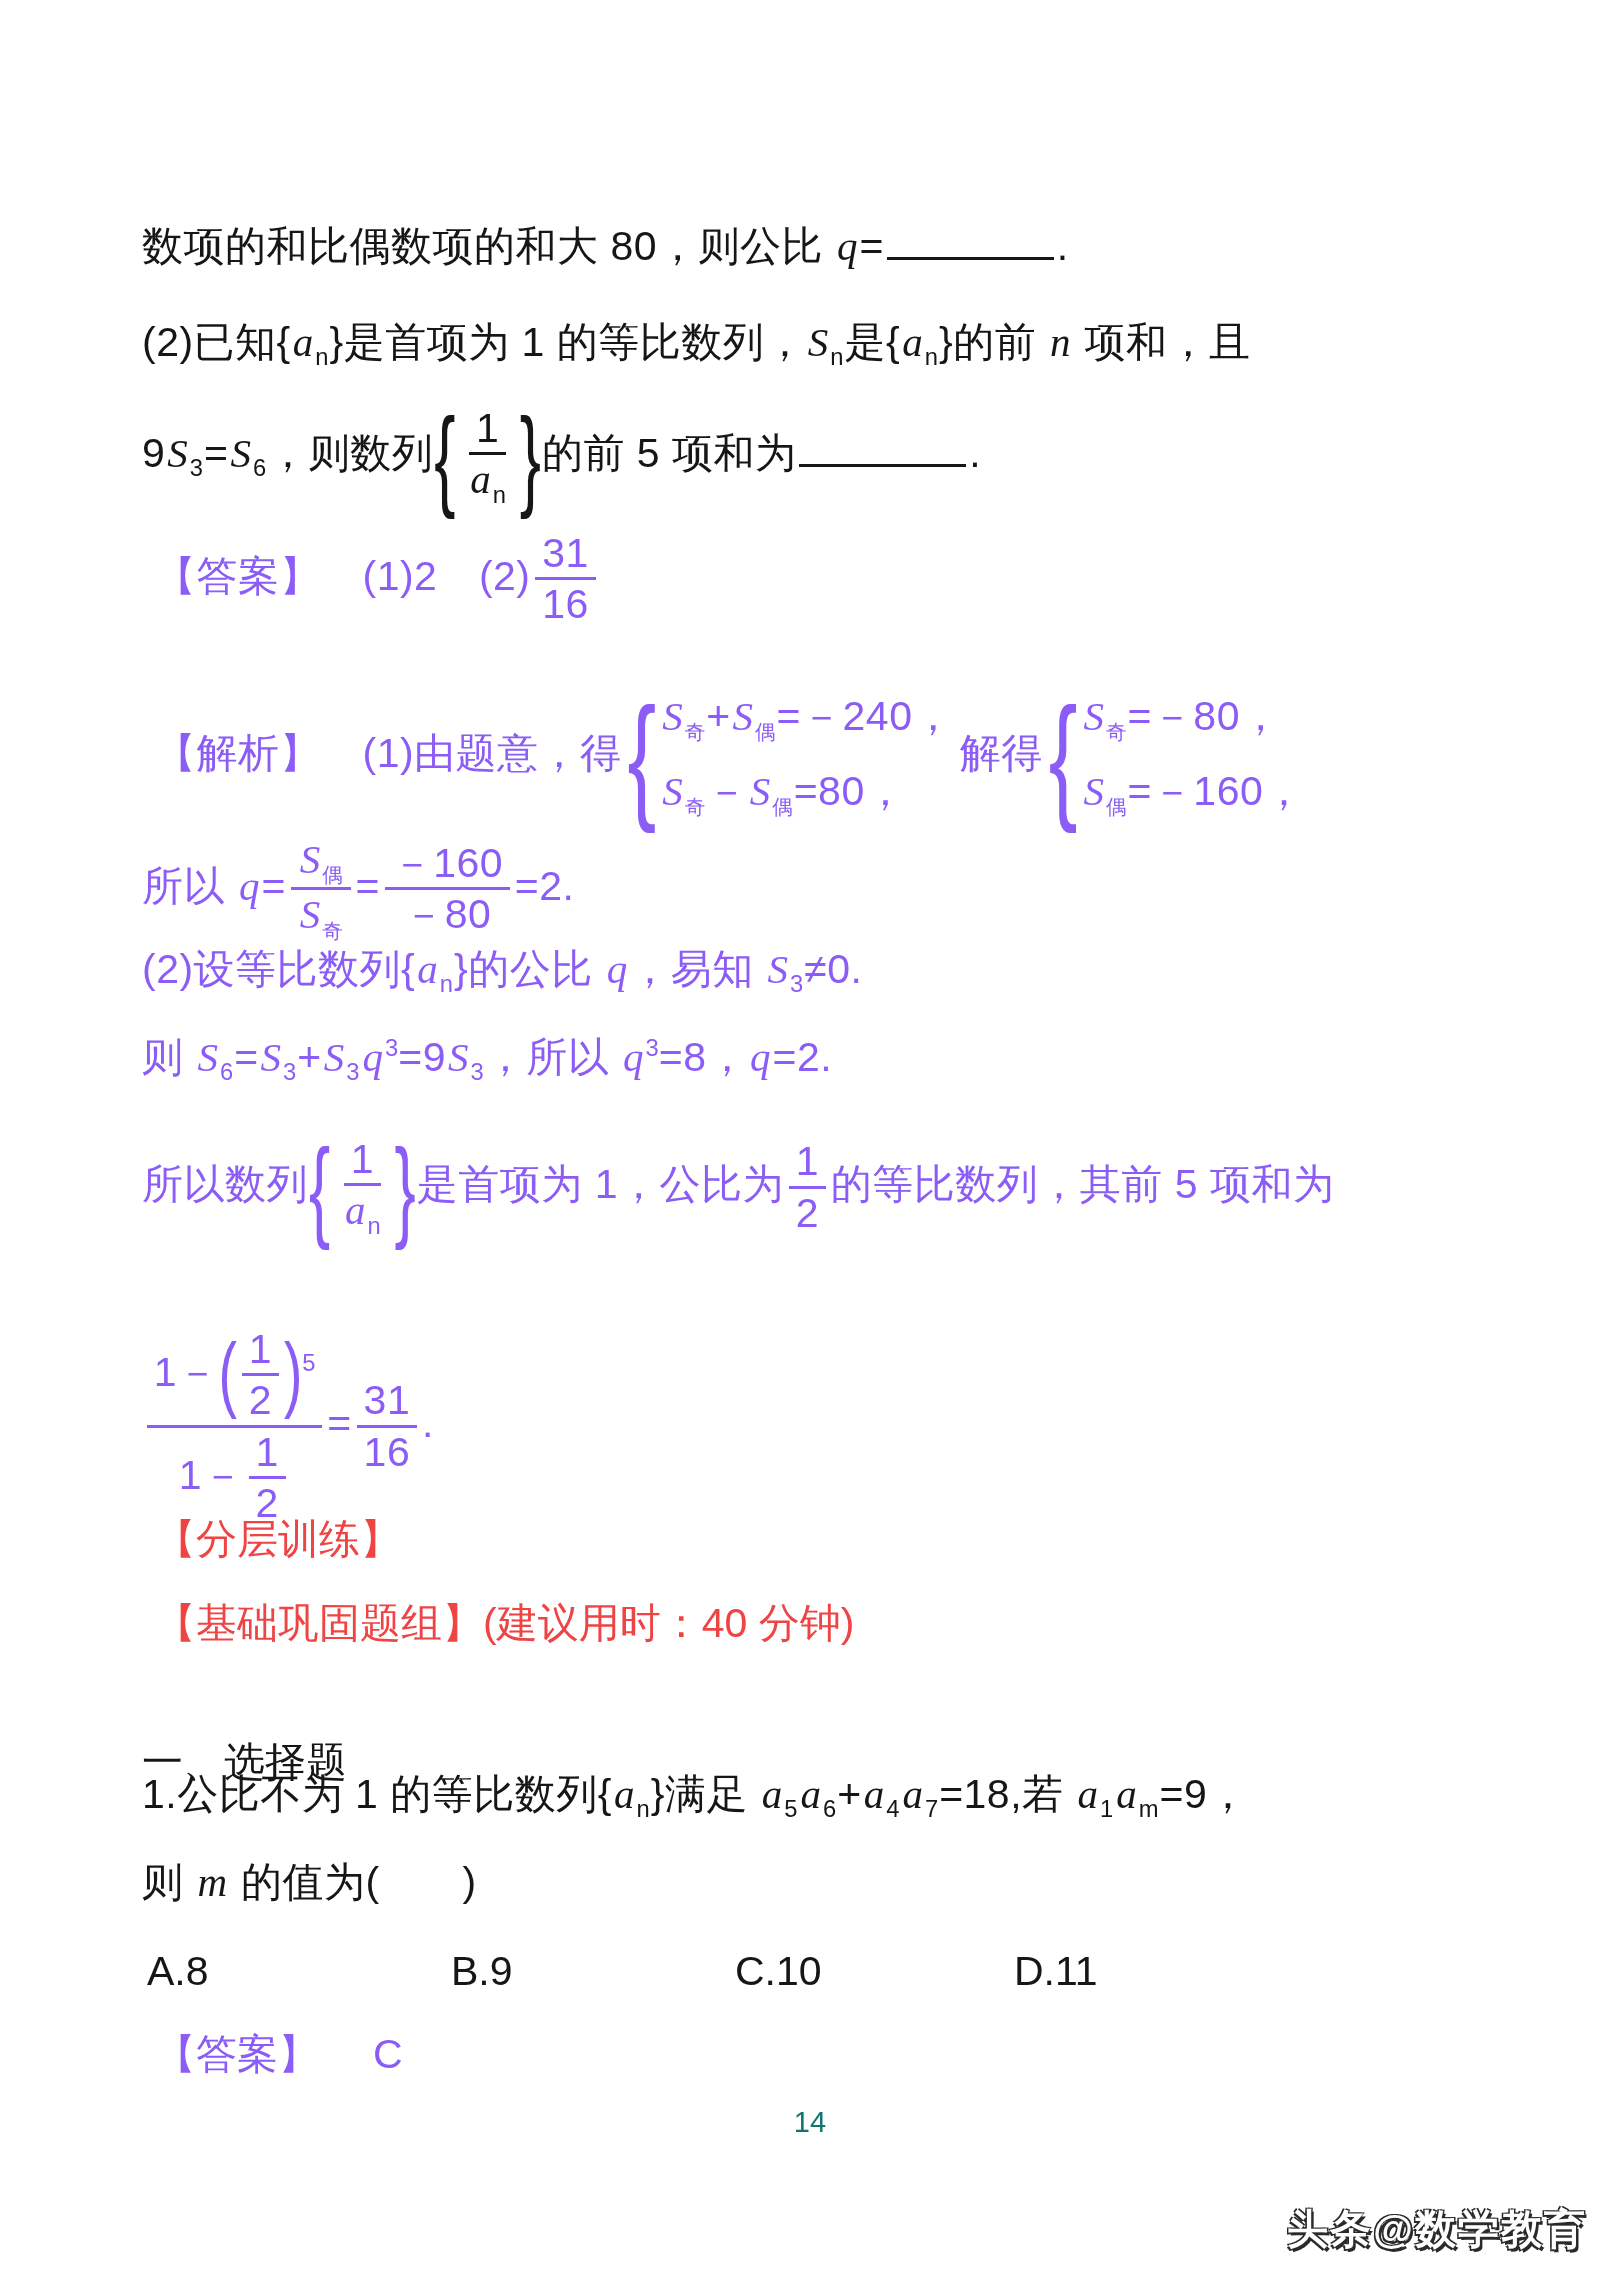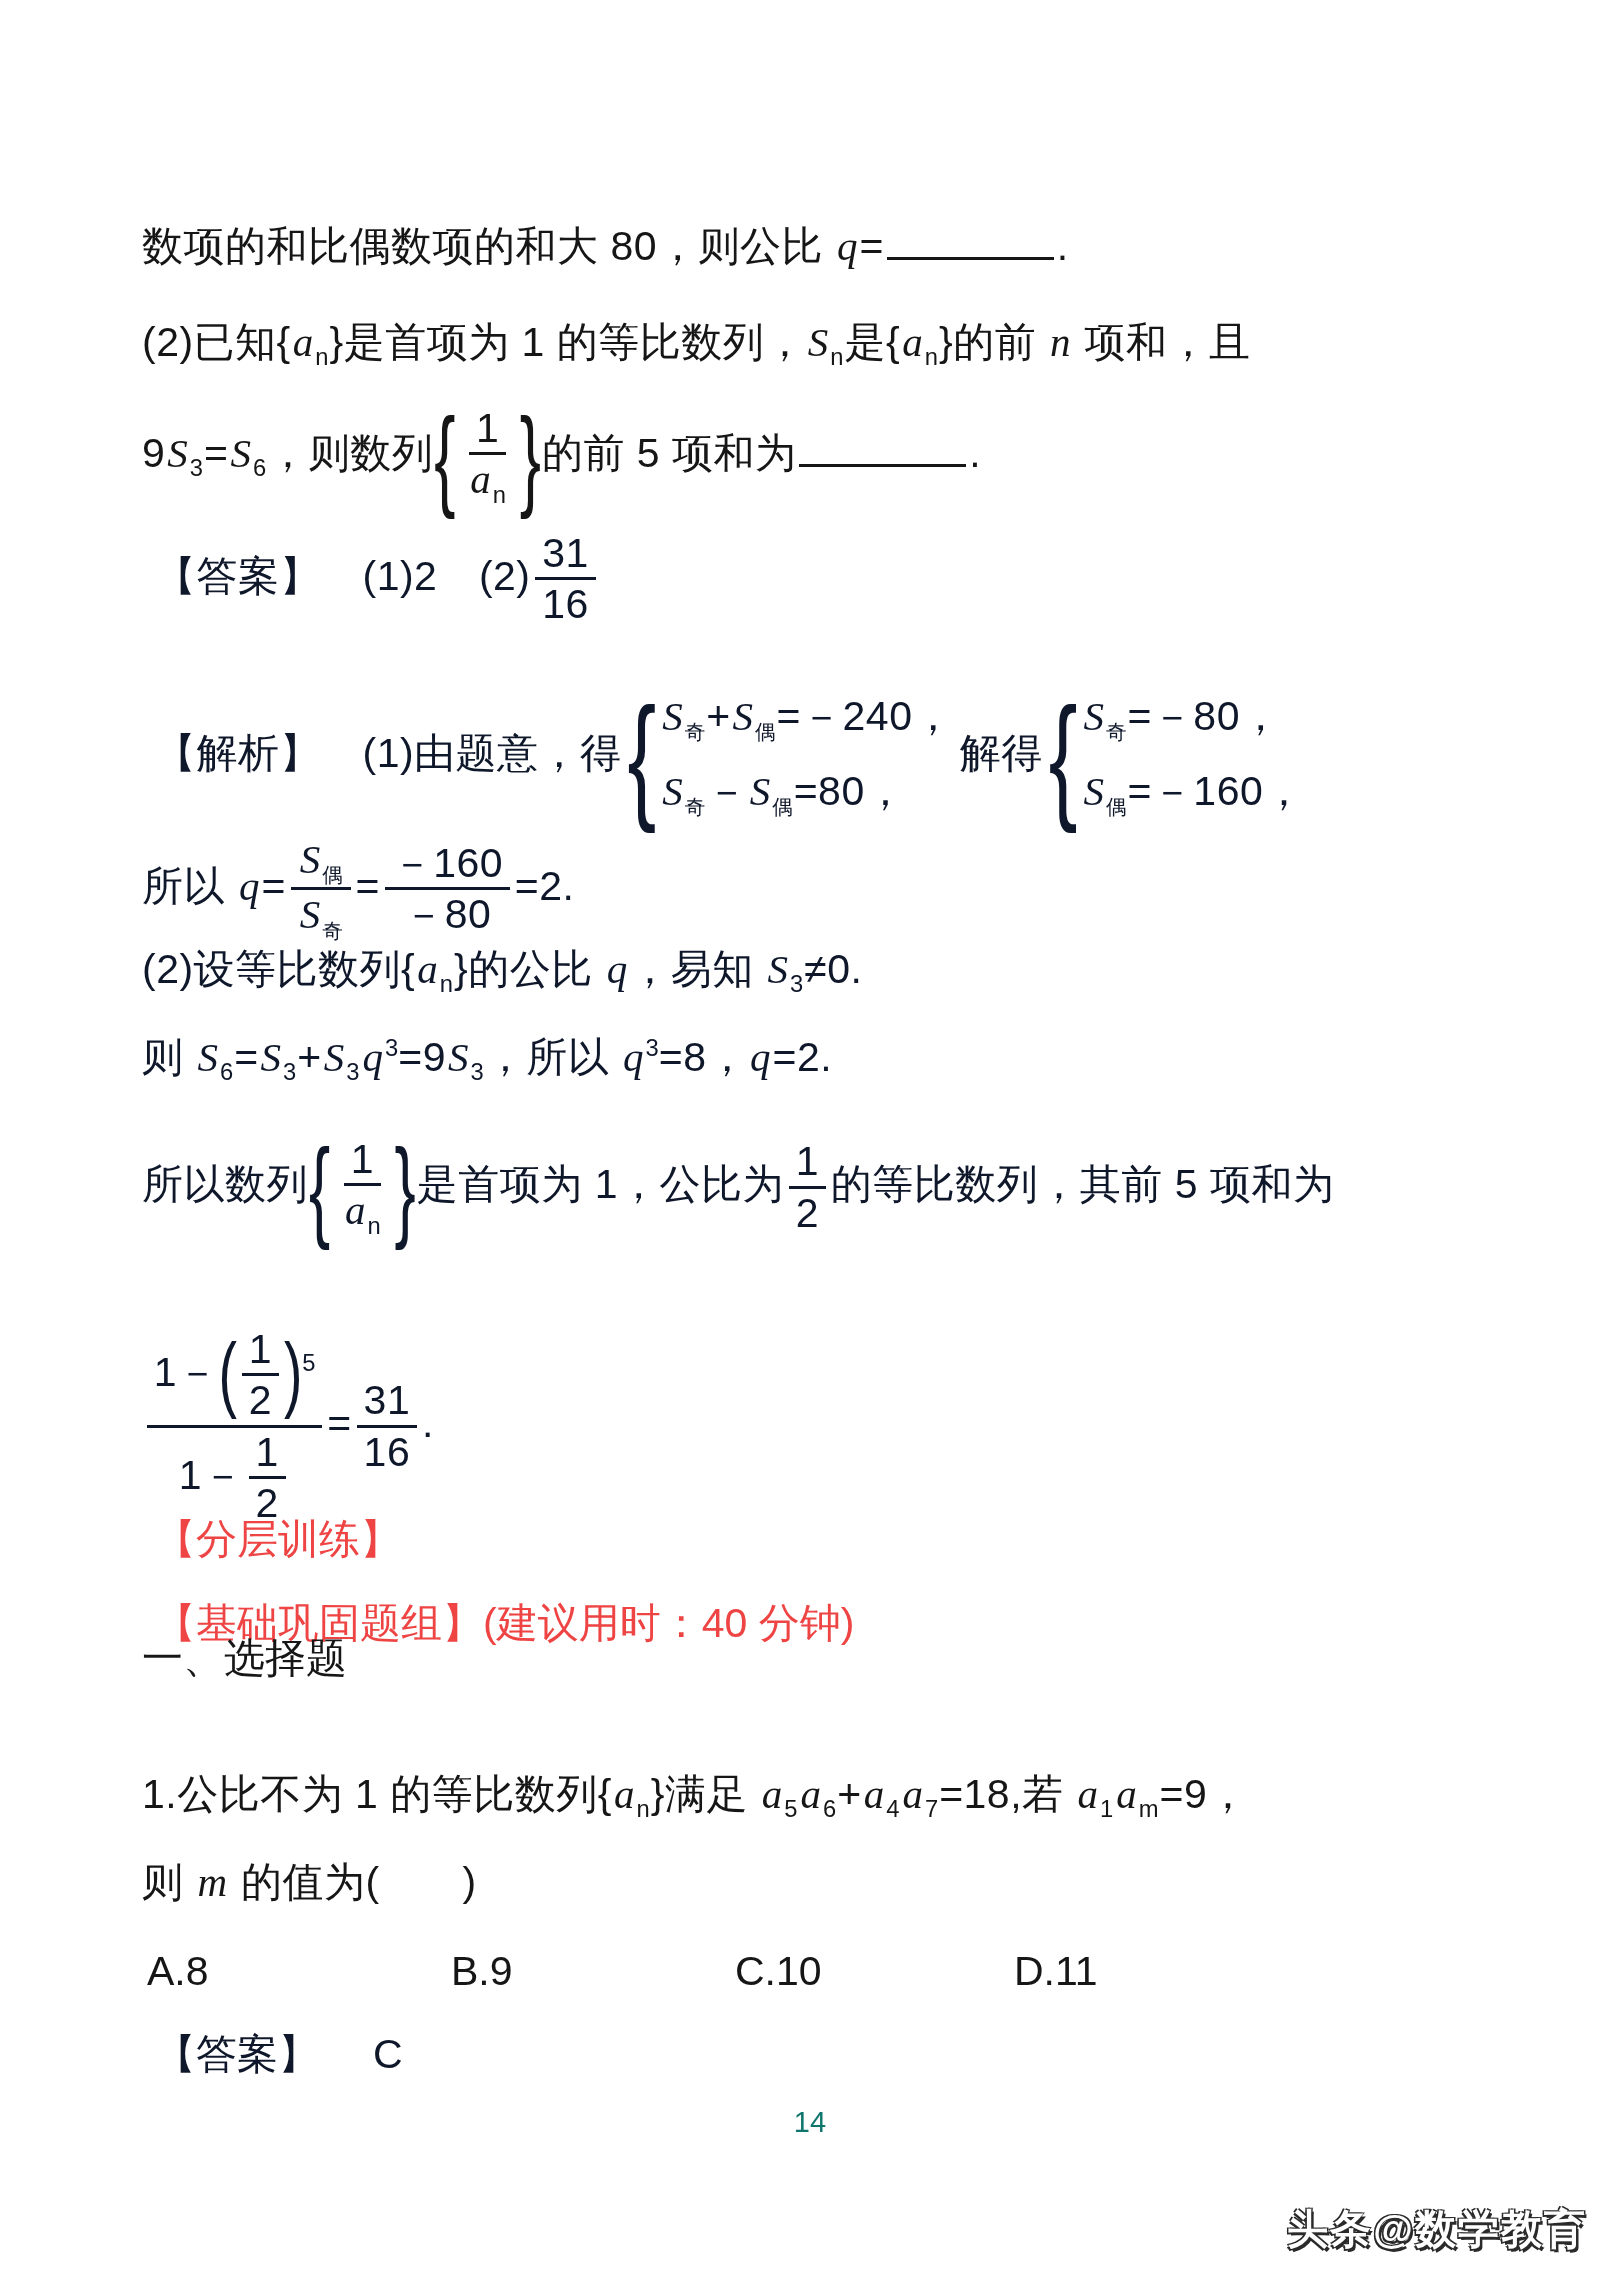--- a/index.html
+++ b/index.html
@@ -2,21 +2,21 @@
 <html><head>
 <meta charset="utf-8">
 <style>
   html,body{margin:0;padding:0;background:#e8e8e8;}
   .page{
     position:relative;width:1620px;height:2291px;background:#ffffff;
     font-family:"Liberation Sans","DejaVu Sans",sans-serif;
     font-size:41px;color:#161616;overflow:hidden;
   }
   .line{position:absolute;white-space:nowrap;line-height:1.5;}
-  .red{color:#0f172a;}
+  .red{color:#8b5cf6;}
   .blue{color:#ef4444;}
   .tx{letter-spacing:0.5px;}
   .iv{font-style:italic;font-family:"Liberation Serif","DejaVu Serif",serif;padding:0 2px;}
   sub.sb{font-size:0.58em;padding-right:1px;}
   sub.sb.cjk{font-size:0.5em;}
   sup.sp{font-size:0.58em;}
   .blank{display:inline-block;border-bottom:3.4px solid currentColor;height:0.15em;margin:0 2.9px;}
   .frac{display:inline-flex;flex-direction:column;align-items:center;vertical-align:middle;margin:0 4.9px;line-height:1.18;}
   .frac .fnum{display:block;text-align:center;padding:0 6.9px;border-bottom:3.4px solid currentColor;}
   .frac .fden{display:block;text-align:center;padding:0 6.9px;}
@@ -92,21 +92,21 @@
             <span class="fden"><span class="tx">2</span></span>
           </span></span>
       </span><span class="tx">=</span><span class="frac">
         <span class="fnum"><span class="tx">31</span></span>
         <span class="fden"><span class="tx">16</span></span>
       </span><span class="tx">.</span></div>
 
   <div class="line blue" style="top:1509px;left:155px;">【分层训练】</div>
   <div class="line blue" style="top:1593px;left:155px;">【基础巩固题组】(建议用时：40 分钟)</div>
 
-  <div class="line" style="top:1628px;left:142px;">一、选择题</div>
+  <div class="line" style="top:1732px;left:142px;">一、选择题</div>
 
   <div class="line" style="top:1764px;left:142px;"><span class="tx">1.公比不为 1 的等比数列{</span><span class="iv">a</span><sub class="sb">n</sub><span class="tx">}满足 </span><span class="iv">a</span><sub class="sb">5</sub><span class="iv">a</span><sub class="sb">6</sub><span class="tx">+</span><span class="iv">a</span><sub class="sb">4</sub><span class="iv">a</span><sub class="sb">7</sub><span class="tx">=18,若 </span><span class="iv">a</span><sub class="sb">1</sub><span class="iv">a</span><sub class="sb">m</sub><span class="tx">=9，</span></div>
   <div class="line" style="top:1852px;left:142px;"><span class="tx">则 </span><span class="iv">m</span><span class="tx"> 的值为(　　)</span></div>
 
   <div class="line options" style="top:1941px;left:147px;">
     <span class="opt w1">A.8</span><span class="opt w2">B.9</span><span class="opt w3">C.10</span><span class="opt">D.11</span>
   </div>
 
   <div class="line red" style="top:2024px;left:155px;">
     <span>【答案】</span><span style="display:inline-block;width:54px;"></span><span>C</span>

